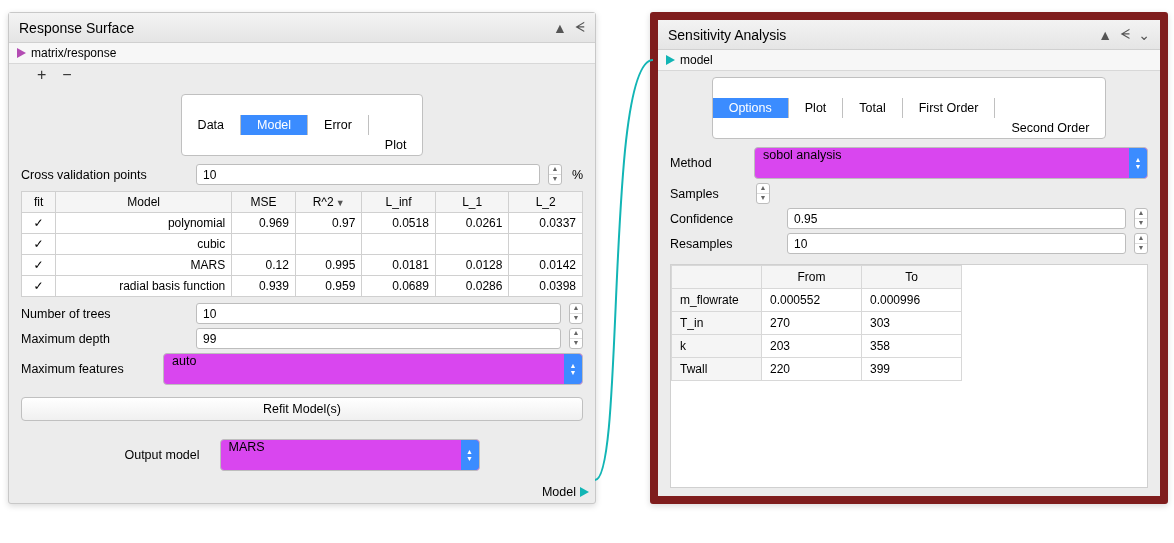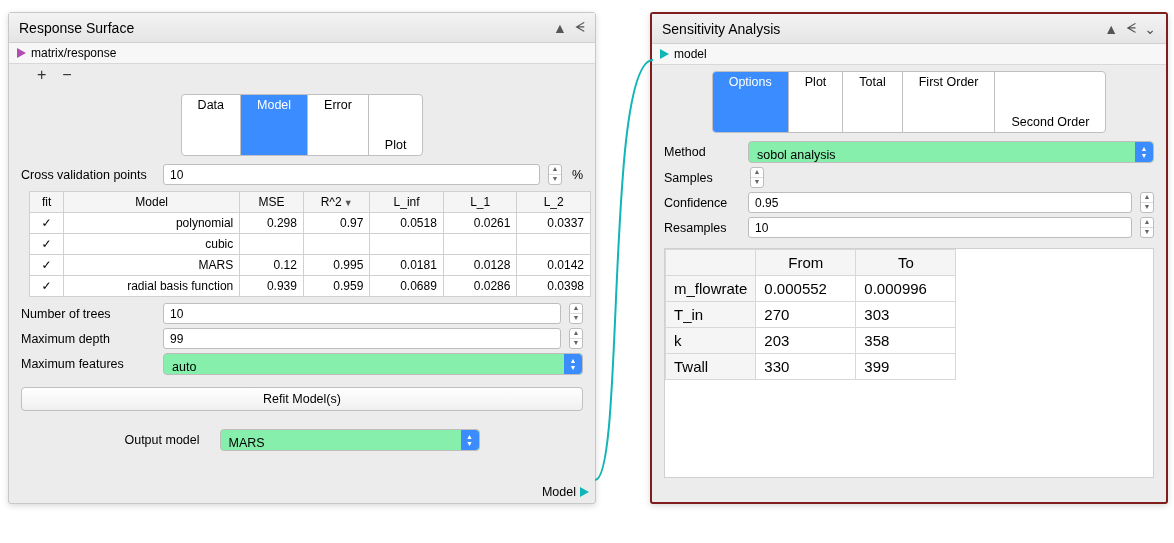--- a/index.html
+++ b/index.html
@@ -17,21 +17,21 @@
   .panel {
     position: absolute;
     background: #ececec;
     border: 1px solid #c8c8c8;
     border-radius: 3px;
     box-shadow: 0 2px 6px rgba(0,0,0,0.15);
     display: flex;
     flex-direction: column;
   }
   .panel.left { left: 8px; top: 12px; width: 588px; height: 492px; }
-  .panel.right { left: 650px; top: 12px; width: 518px; height: 492px; border: 2px solid #7f1d1d; }
+  .panel.right { left: 650px; top: 12px; width: 518px; height: 492px; border: 8px solid #7f1d1d; }
   .titlebar {
     display: flex;
     align-items: center;
     padding: 6px 10px;
     background: linear-gradient(#f3f3f3, #e5e5e5);
     border-bottom: 1px solid #d0d0d0;
     font-size: 14px;
   }
   .titlebar .title { flex: 1; }
   .titlebar .ticon { margin-left: 8px; color: #555; font-size: 14px; }
@@ -65,20 +65,21 @@
     flex-direction: column;
     overflow: hidden;
   }
   .seg {
     display: inline-flex;
     border: 1px solid #c0c0c0;
     border-radius: 4px;
     overflow: hidden;
     margin: 0 auto 6px auto;
     background: #fff;
+    align-items: center;
   }
   .seg .seg-item {
     padding: 3px 16px;
     border-right: 1px solid #c0c0c0;
     cursor: pointer;
     font-size: 12.5px;
   }
   .seg .seg-item:last-child { border-right: none; margin-top: 40px; }
   .seg .seg-item.active {
     background: #3b8cff;
@@ -93,59 +94,60 @@
   .formrow .lbl { width: 136px; }
   .panel.right .formrow .lbl { width: 78px; }
   .txtinput {
     flex: 1;
     height: 21px;
     padding: 1px 6px;
     border: 1px solid #bdbdbd;
     border-radius: 3px;
     background: #fff;
     font-size: 12px;
+    margin-left: 33px;
   }
   .stepper {
     width: 14px; height: 21px;
     display: flex; flex-direction: column;
     border: 1px solid #bdbdbd; border-radius: 3px;
     overflow: hidden; background: #fff;
     margin-left: 2px;
   }
   .stepper div { flex:1; font-size:7px; line-height:1; text-align:center; color:#666; }
   .stepper div:first-child { border-bottom:1px solid #ddd; }
   .pct { margin-left: 4px; }
   table.grid {
     width: 100%;
     border-collapse: collapse;
     background: #fff;
     font-size: 12px;
-    margin: 4px 8px;
+    margin: 4px 0;
   }
   table.grid th, table.grid td {
     border: 1px solid #d0d0d0;
     padding: 3px 6px;
     text-align: right;
   }
   table.grid th {
     background: #f5f5f5;
     font-weight: normal;
     text-align: center;
   }
   .fitcol { text-align:center !important; }
   .check { color:#000; }
   .sortarrow { font-size:9px; color:#555; margin-left:2px; }
   .combo {
     flex: 1;
-    height: 22px;
+    height: 32px;
     border: 1px solid #bdbdbd;
     border-radius: 4px;
-    background: #86efac;
-    display: flex;
-    align-items: flex-end;
+    background: #d946ef;
+    display: flex;
+    align-items: flex-start;
     padding: 0 0 0 8px;
     position: relative;
     font-size: 12.5px;
   }
   .combo .cend {
     width: 18px; height: 100%;
     background: #3b8cff;
     border-top-right-radius: 4px;
     border-bottom-right-radius: 4px;
     display:flex; flex-direction:column;
@@ -173,21 +175,21 @@
     border-bottom:5px solid transparent;
     border-left:9px solid #12b5b5;
   }
   .param-wrap {
     border: 1px solid #d0d0d0;
     background: #fff;
     margin-top: 8px;
     height: 230px;
     overflow: hidden;
   }
-  table.param { width: 100%; border-collapse: collapse; font-size:15px; }
+  table.param { width: 100%; border-collapse: collapse; font-size:12px; }
   table.param th, table.param td {
     border: 1px solid #d8d8d8;
     padding: 4px 8px;
     text-align: left;
   }
   table.param th { background:#f5f5f5; font-weight:normal; text-align:center; }
   table.param tr td:first-child { background:#f5f5f5; }
   svg.connector {
     position:absolute;
     left:575px; top:50px;
@@ -239,21 +241,21 @@
         <th><span>R^2</span><span class="sortarrow">▼</span></th>
         <th>L_inf</th>
         <th>L_1</th>
         <th>L_2</th>
       </tr>
         </thead>
       <tbody id="models-body">
           <tr>
             <td class="fitcol"><span class="check">✓</span></td>
   <td>polynomial</td>
-  <td>0.298</td>
+  <td>0.969</td>
             <td>0.97</td>
   <td>0.0518</td>
             <td>0.0261</td>
             <td>0.0337</td>
           </tr>
           <tr>
             <td class="fitcol"><span class="check">✓</span></td>
   <td>cubic</td>
   <td></td>
             <td></td>
@@ -408,21 +410,21 @@
   <td style="border:none;background:#fff"></td>
             </tr>
             <tr>
               <td>k</td>
   <td>203</td>
               <td>358</td>
   <td style="border:none;background:#fff"></td>
             </tr>
             <tr>
               <td>Twall</td>
-  <td>330</td>
+  <td>220</td>
               <td>399</td>
   <td style="border:none;background:#fff"></td>
             </tr>
           </tbody>
       </table>
     </div>
     <div style="flex:1"></div>
   </div>
 </div>
 

